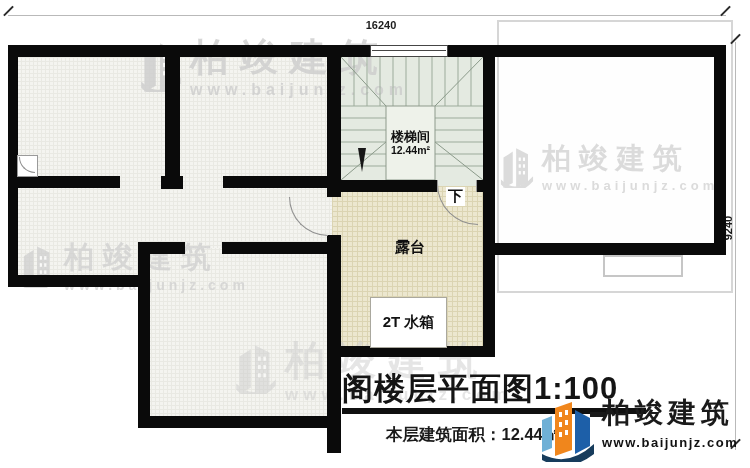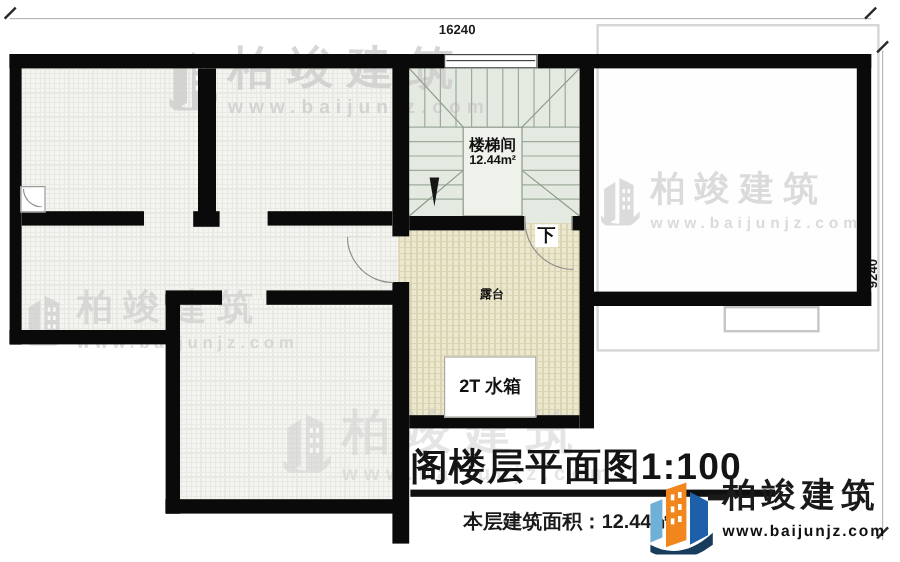--- a/index.html
+++ b/index.html
@@ -146,26 +146,26 @@
   <div class="window" style="left:370px;top:45px;width:78px;height:12px;"></div>
   <div class="winline" style="left:372px;top:50px;width:74px;height:1px;"></div>
   <div class="niche" style="left:17px;top:155px;width:21px;height:22px;"></div>
   <div class="door-arc" style="left:19px;top:157px;width:15px;height:15px;"></div>
 
   <div class="door-arc" style="left:289px;top:197px;width:38px;height:38px;"></div>
   <div class="door-arc" style="left:437px;top:184px;width:40px;height:40px;"></div>
   <div class="jamb" style="left:437px;top:180px;width:1px;height:12px;"></div>
   <div class="jamb" style="left:476px;top:180px;width:1px;height:12px;"></div>
 
-  <div class="stairbox" style="left:386px;top:90px;width:49px;height:74px;">
+  <div class="stairbox" style="left:386px;top:106px;width:49px;height:74px;">
     <span style="font-size:13px;font-weight:bold;">楼梯间</span>
     <span style="font-size:10.5px;font-weight:bold;">12.44m²</span>
   </div>
   <div class="room-label" style="left:446px;top:187px;font-size:15px;background:#fff;padding:0 2px;">下</div>
-  <div class="room-label" style="left:370px;top:238px;width:80px;font-size:10px;">露台</div>
+  <div class="room-label" style="left:370px;top:238px;width:80px;font-size:15px;">露台</div>
   <div class="tank" style="left:370px;top:297px;width:77px;height:51px;text-align:center;">
     <span>2T 水箱</span>
   </div>
 
   <div class="wm" style="left:140px;top:38px;opacity:.8;">
     <svg width="42" height="54" viewBox="0 0 40 52">
         <use href="#wmicon"></use>
       </svg>
     <div>
       <div class="wm-brand" style="font-size:38px;letter-spacing:12px;">柏竣建筑</div>

